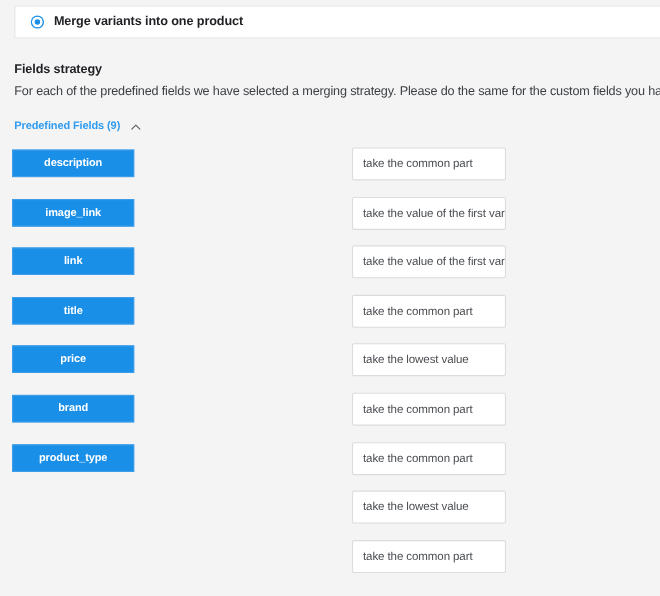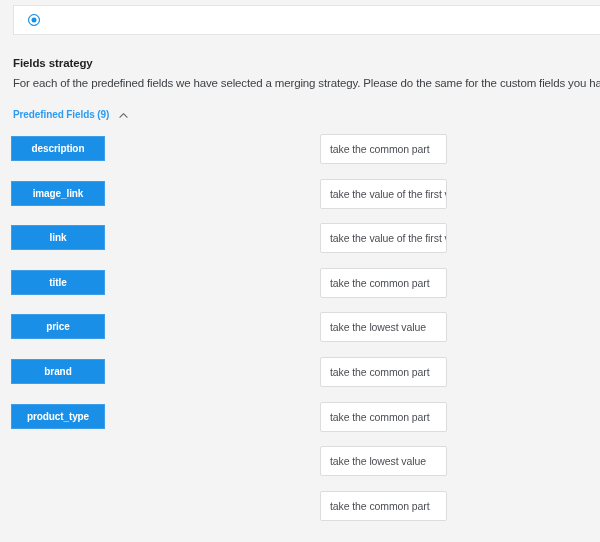--- a/index.html
+++ b/index.html
@@ -100,41 +100,41 @@
     width: 600px;
   }
   .field-row {
     position: relative;
     height: 44.6px;
   }
   .field-chip {
     position: absolute;
     left: 11px;
     top: 0;
-    width: 94px;
+    width: 111px;
     height: 25px;
     background: #1a8fe8;
     border: 1px solid #3d9de8;
     box-sizing: border-box;
     color: #ffffff;
     font-size: 10px;
     font-weight: bold;
     letter-spacing: -0.1px;
     display: flex;
     align-items: center;
     justify-content: center;
     overflow: hidden;
     white-space: nowrap;
     cursor: pointer;
   }
   .strategy-box {
     position: absolute;
     left: 320px;
     top: -2px;
-    width: 127px;
+    width: 140px;
     height: 30px;
     background: #ffffff;
     border: 1px solid #dcdcdf;
     border-radius: 2px;
     box-sizing: border-box;
     display: flex;
     align-items: center;
     padding-left: 9px;
     overflow: hidden;
     cursor: pointer;
@@ -144,20 +144,21 @@
     color: #4a4d52;
     letter-spacing: -0.1px;
     white-space: nowrap;
   }
 </style>
 </head>
 <body>
 
 <div class="radio-card">
   <span class="radio-outer"></span>
+  <span class="radio-label">Merge variants into one product</span>
 </div>
 
 <div class="section-title">Fields strategy</div>
 <div class="section-desc">For each of the predefined fields we have selected a merging strategy. Please do the same for the custom fields you have added:</div>
 
 <div class="group-header">
   <span class="group-header-label">Predefined Fields (9)</span>
   <span class="chevron">
     <svg viewBox="0 0 12 12" width="11" height="11" aria-hidden="true">
       <path d="M2 8 L6 4 L10 8" fill="none" stroke="#5a5d62" stroke-width="1.1" stroke-linecap="round" stroke-linejoin="round"></path>

